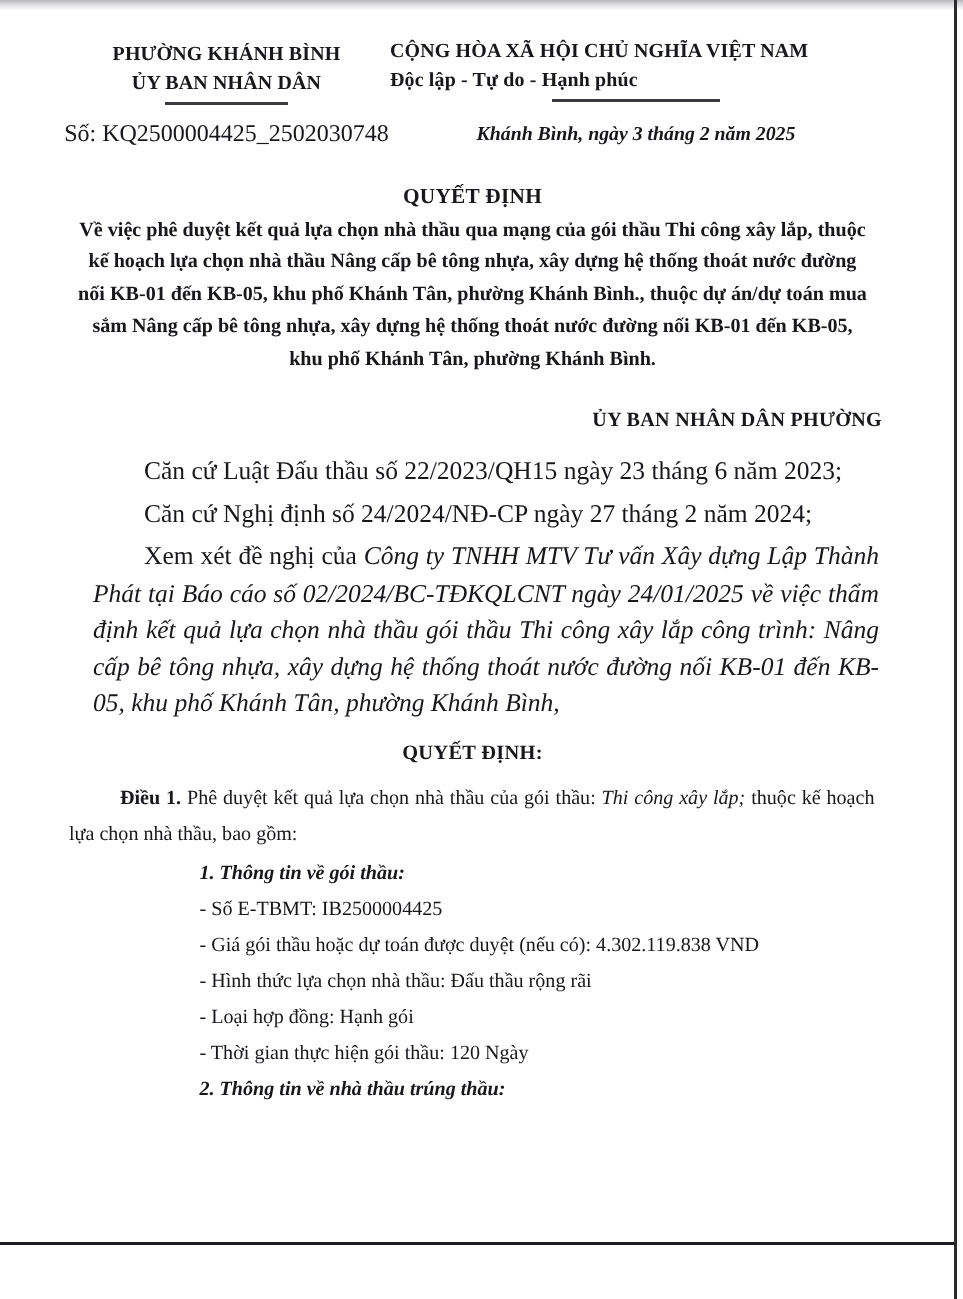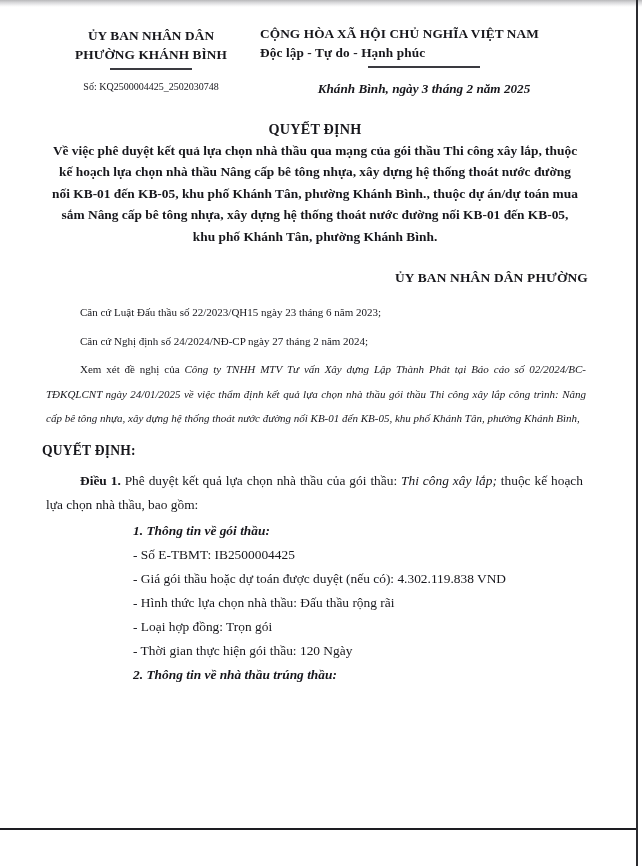--- a/index.html
+++ b/index.html
@@ -93,21 +93,21 @@
   .rule.right { width: 112px; }
 
   .hdr-meta {
     display: flex;
     align-items: flex-start;
     margin-top: 11px;
   }
   .meta-left {
     width: 218px;
     text-align: center;
-    font-size: 10px;
+    font-size: 16px;
   }
   .meta-right {
     flex: 1;
     text-align: center;
     font-size: 13.2px;
     font-style: italic;
     font-weight: bold;
   }
 
   
@@ -136,36 +136,37 @@
     font-weight: bold;
     font-size: 13.4px;
     letter-spacing: .2px;
   }
 
   
   .body-block {
     margin-top: 14px;
   }
   p.para {
-    margin: 0 0 0 0;
-    font-size: 11px;
+    margin: 0 0 0 16px;
+    font-size: 17px;
     line-height: 24.5px;
     text-indent: 34px;
     text-align: justify;
     padding: 0 2px 0 4px;
   }
   p.para + p.para {
     margin-top: 4px;
   }
   p.para.italic-body em {
     font-style: italic;
   }
 
   .decide-heading {
     margin-top: 12px;
+    text-align: center;
     font-weight: bold;
     font-size: 13.6px;
     letter-spacing: .2px;
   }
 
   p.article {
     margin: 10px 3px 0 0;
     font-size: 13.4px;
     line-height: 24.5px;
     text-indent: 34px;
@@ -216,22 +217,22 @@
 
 <div class="viewer">
   <div class="page-top-shade"></div>
   <div class="page-right-edge"></div>
 
   <div class="page">
     <div class="content">
 
       <div class="doc-header">
         <div class="hdr-col-left">
+          <div class="hdr-line sub">PHƯỜNG KHÁNH BÌNH</div>
           <div class="hdr-line">ỦY BAN NHÂN DÂN</div>
-          <div class="hdr-line sub">PHƯỜNG KHÁNH BÌNH</div>
           <div class="rule left"></div>
         </div>
         <div class="hdr-col-right">
           <div class="hdr-line">CỘNG HÒA XÃ HỘI CHỦ NGHĨA VIỆT NAM</div>
           <div class="hdr-line sub">Độc lập - Tự do - Hạnh phúc</div>
           <div class="rule right"></div>
         </div>
       </div>
 
       <div class="hdr-meta">
@@ -255,21 +256,21 @@
 
       <div class="decide-heading">QUYẾT ĐỊNH:</div>
 
       <p class="article"><b>Điều 1.</b><span> Phê duyệt kết quả lựa chọn nhà thầu của gói thầu: </span><em>Thi công xây lắp;</em><span> thuộc kế hoạch lựa chọn nhà thầu, bao gồm:</span></p>
 
       <div class="sub-section">
         <div class="sub-heading">1. Thông tin về gói thầu:</div>
         <div class="bullet">- Số E-TBMT: IB2500004425</div>
         <div class="bullet">- Giá gói thầu hoặc dự toán được duyệt (nếu có): 4.302.119.838 VND</div>
         <div class="bullet">- Hình thức lựa chọn nhà thầu: Đấu thầu rộng rãi</div>
-        <div class="bullet">- Loại hợp đồng: Trọn gói</div>
+        <div class="bullet">- Loại hợp đồng: Hạnh gói</div>
         <div class="bullet">- Thời gian thực hiện gói thầu: 120 Ngày</div>
         <div class="sub-heading">2. Thông tin về nhà thầu trúng thầu:</div>
       </div>
 
     </div>
 
     <div class="footer-rule"></div>
   </div>
 </div>
 

